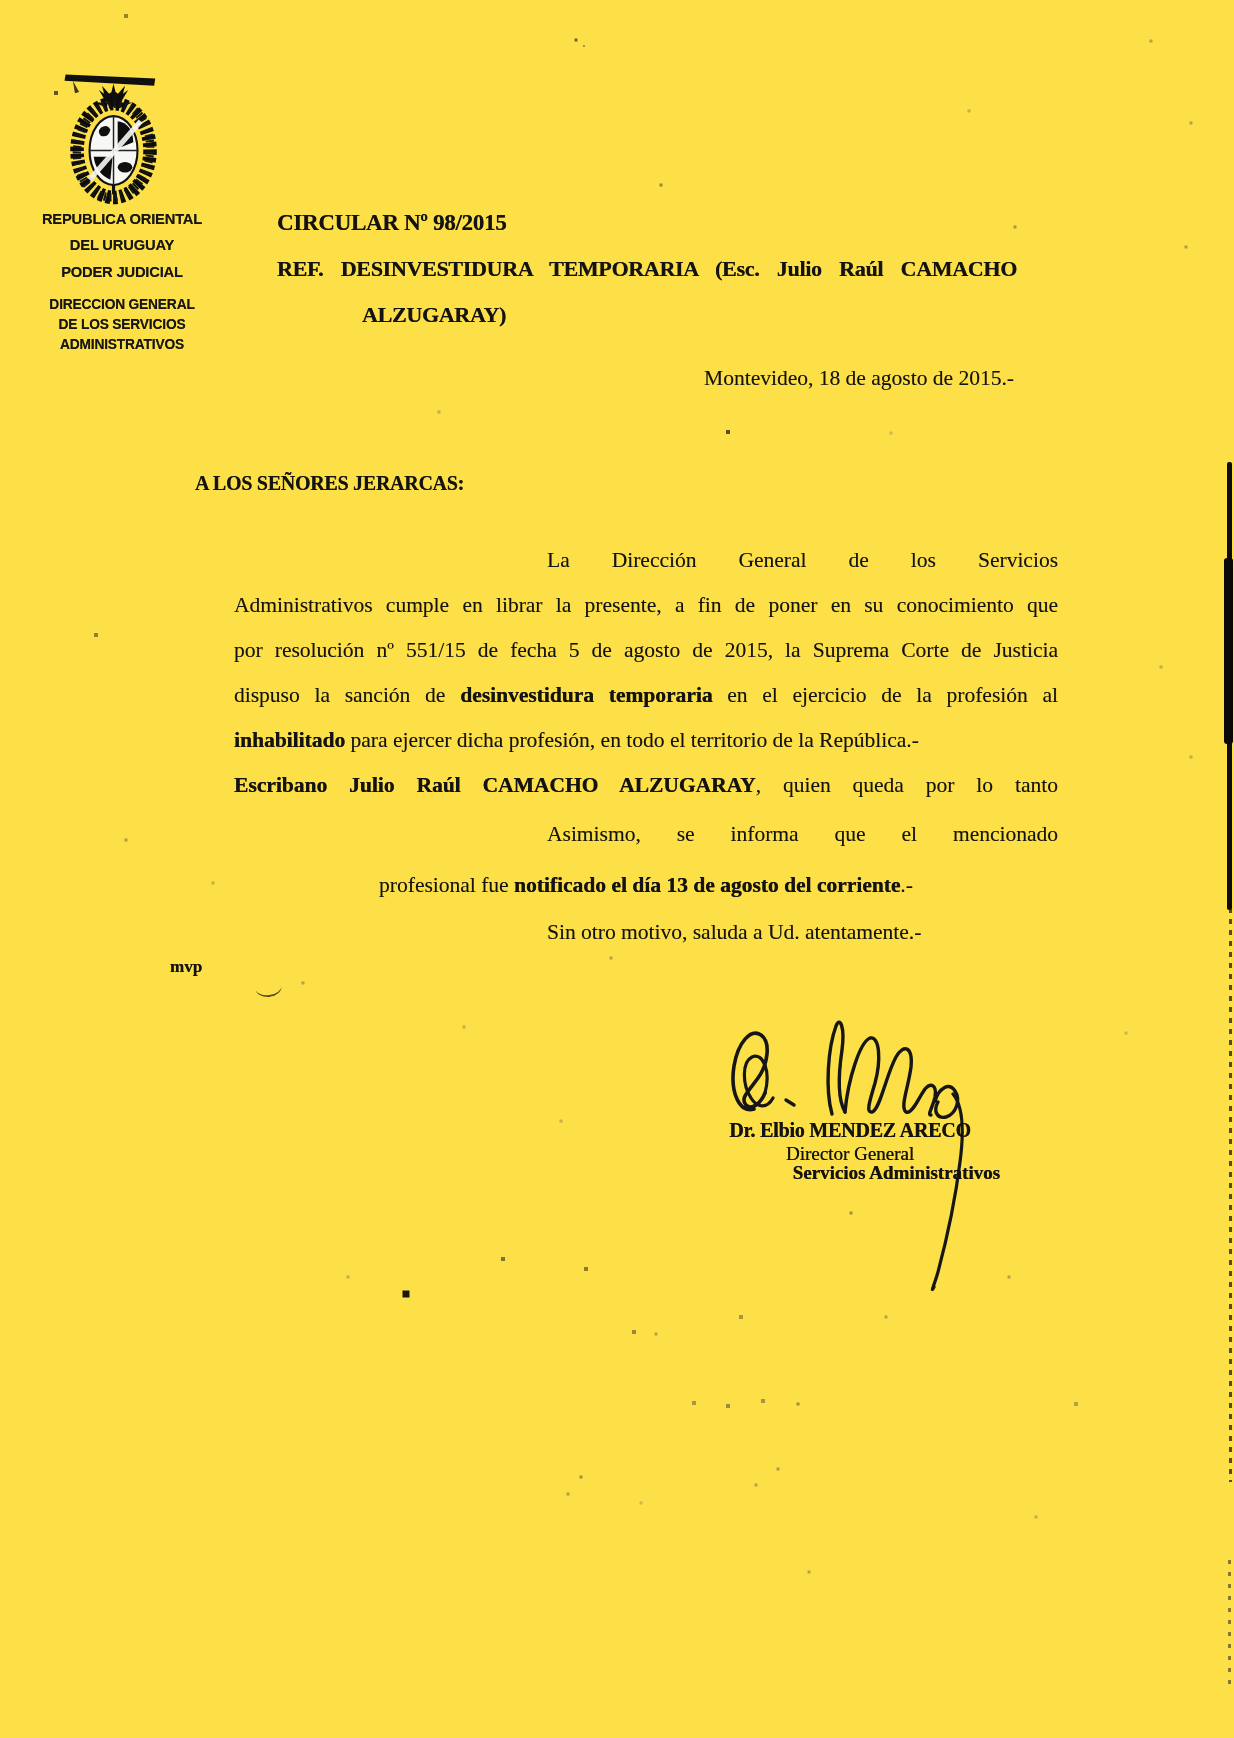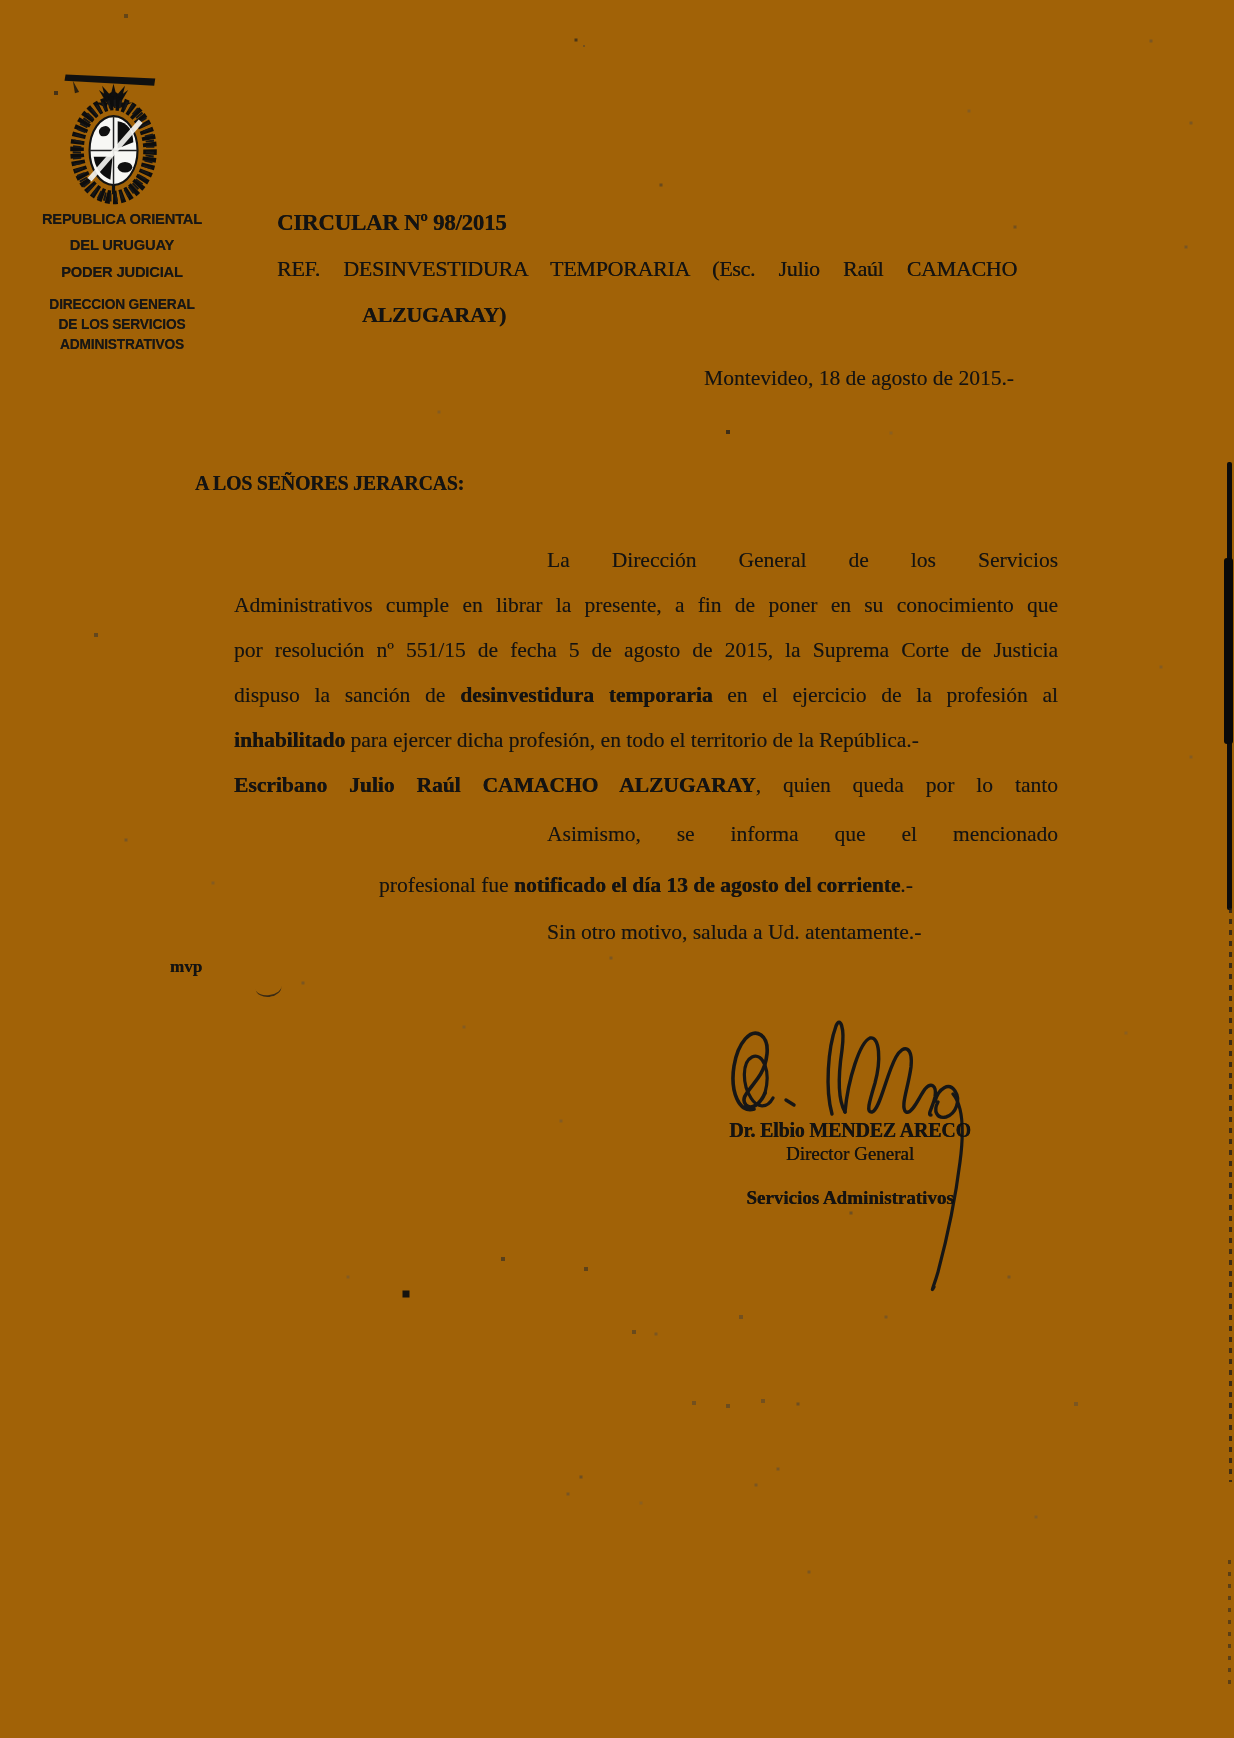--- a/index.html
+++ b/index.html
@@ -1,20 +1,20 @@
 <!DOCTYPE html>
 <html><head>
 <meta charset="utf-8">
 <style>
   html,body{margin:0;padding:0;background:#d8d8d8;}
   .page{
     position:relative;
     width:1234px;height:1738px;
     margin:0 auto;
-    background:#a16207;
+    background:#fde047;
     overflow:hidden;
     font-family:"Liberation Serif", serif;
     color:#131313;
   }
   
   .emblem{position:absolute;left:52px;top:64px;width:146px;height:148px;}
   .lh-text{
     position:absolute;left:22px;top:206px;width:200px;
     text-align:center;
     font-family:"Liberation Sans", sans-serif;
@@ -30,21 +30,21 @@
   .lh-text .lh-line:nth-child(6){font-size:14.5px;line-height:20px;}
   
   .circular-no{
     position:absolute;left:277px;top:210px;
     font-size:23px;font-weight:bold;letter-spacing:-.3px;
     text-shadow:.3px 0 0 rgba(0,0,0,.7);
     text-align:right;
   }
   .ref-line1{
     position:absolute;left:277px;top:256px;width:740px;
-    font-size:22px;font-weight:normal;letter-spacing:-.3px;
+    font-size:22px;font-weight:bold;letter-spacing:-.3px;
     text-align:justify;text-align-last:justify;
     text-shadow:.3px 0 0 rgba(0,0,0,.7);
   }
   .ref-line2{
     position:absolute;left:362px;top:302px;
     font-size:22px;font-weight:bold;letter-spacing:-.3px;
     text-shadow:.3px 0 0 rgba(0,0,0,.7);
   }
   
   .dateline{
@@ -91,23 +91,22 @@
     text-align:center;font-size:20px;font-weight:bold;letter-spacing:-.2px;
     text-shadow:.35px 0 0 rgba(0,0,0,.8);
   }
   .sig-title{
     position:absolute;left:700px;top:1143px;width:300px;
     text-align:center;font-size:19px;font-weight:normal;
     text-shadow:.35px 0 0 rgba(0,0,0,.8);
   }
   .sig-office{
     position:absolute;left:700px;top:1162px;width:300px;
-    text-align:center;font-size:19px;font-weight:bold;
+    text-align:right;font-size:19px;font-weight:bold;
     text-shadow:.35px 0 0 rgba(0,0,0,.8);
-    margin-top:25px;
   }
   
   .edge-streak-main{
     position:absolute;left:1227px;top:462px;width:5px;height:448px;
     background:#0c0c0c;border-radius:2px;
   }
   .edge-streak-blob{
     position:absolute;left:1224px;top:558px;width:9px;height:186px;
     background:#090909;border-radius:3px;
   }

